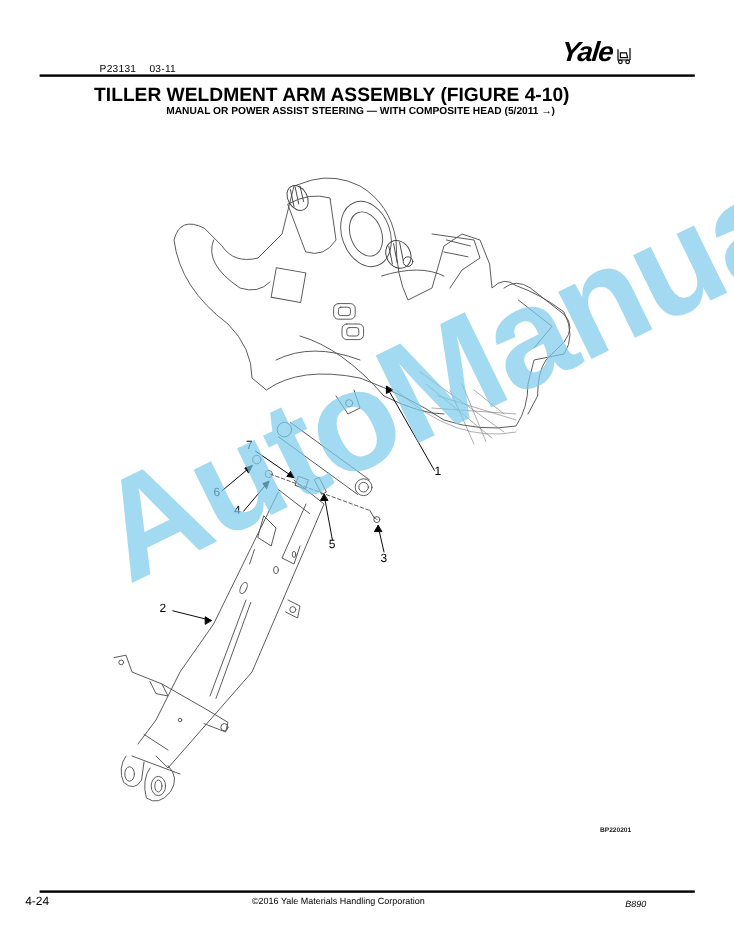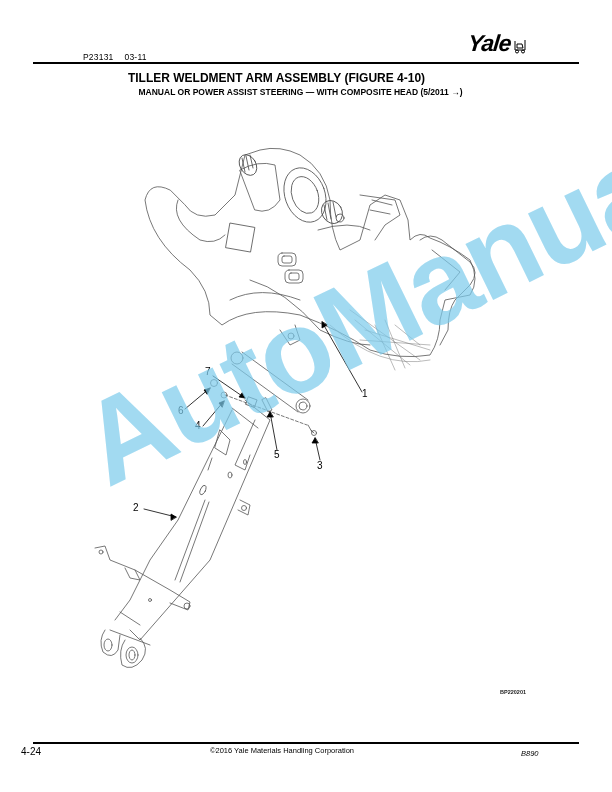--- a/index.html
+++ b/index.html
@@ -3,21 +3,21 @@
 <meta charset="utf-8">
 <style>
   html, body { margin: 0; padding: 0; background: #ffffff; }
   body { width: 612px; height: 792px; position: relative; overflow: hidden; font-family: "Liberation Sans", sans-serif; color: #000; }
   .hdr-left { position: absolute; left: 35px; top: 52px; font-size: 8.5px; letter-spacing: 0.2px; padding-left: 48px; }
   .hdr-left span { margin-right: 11px; }
   .logo { position: absolute; left: 468px; top: 32px; display: flex; align-items: flex-end; }
   .logo-text { font-family: "Liberation Sans", sans-serif; font-weight: bold; font-style: italic; font-size: 23px; letter-spacing: -1px; line-height: 1; transform: skewX(-6deg); }
   .logo-icon { width: 16px; height: 16px; margin-left: 2px; margin-bottom: 1px; }
   .rule-top { position: absolute; left: 33px; top: 62px; width: 546px; height: 2px; background: #000; }
-  .title { position: absolute; left: 0; top: 71px; width: 553px; text-align: center; font-weight: bold; font-size: 12px; }
+  .title { position: absolute; left: 0; top: 71px; width: 553px; text-align: center; font-weight: bold; font-size: 16px; }
   .subtitle { position: absolute; left: 0; top: 87px; width: 601px; text-align: center; font-weight: bold; font-size: 8.5px; }
   .diagram { position: absolute; left: 0; top: 100px; width: 612px; height: 610px; }
   .callout { position: absolute; font-size: 10px; }
   .figid { position: absolute; left: 500px; top: 689px; font-size: 5.5px; font-weight: bold; color: #222; }
   .rule-bot { position: absolute; left: 33px; top: 742px; width: 546px; height: 2px; background: #000; }
   .ftr-left { position: absolute; left: 21px; top: 746px; font-size: 10px; }
   .ftr-center { position: absolute; left: 0; top: 746px; width: 564px; text-align: center; font-size: 7.5px; }
   .ftr-right { position: absolute; left: 521px; top: 749px; font-size: 7.5px; font-style: italic; }
   .watermark { position: absolute; left: 60px; top: 390px; font-family: "Liberation Sans", sans-serif; font-weight: bold; font-size: 118px; color: #7ccbec; opacity: 0.7; transform: rotate(-26deg); transform-origin: left top; white-space: nowrap; letter-spacing: -2px; pointer-events: none; }
 </style>

